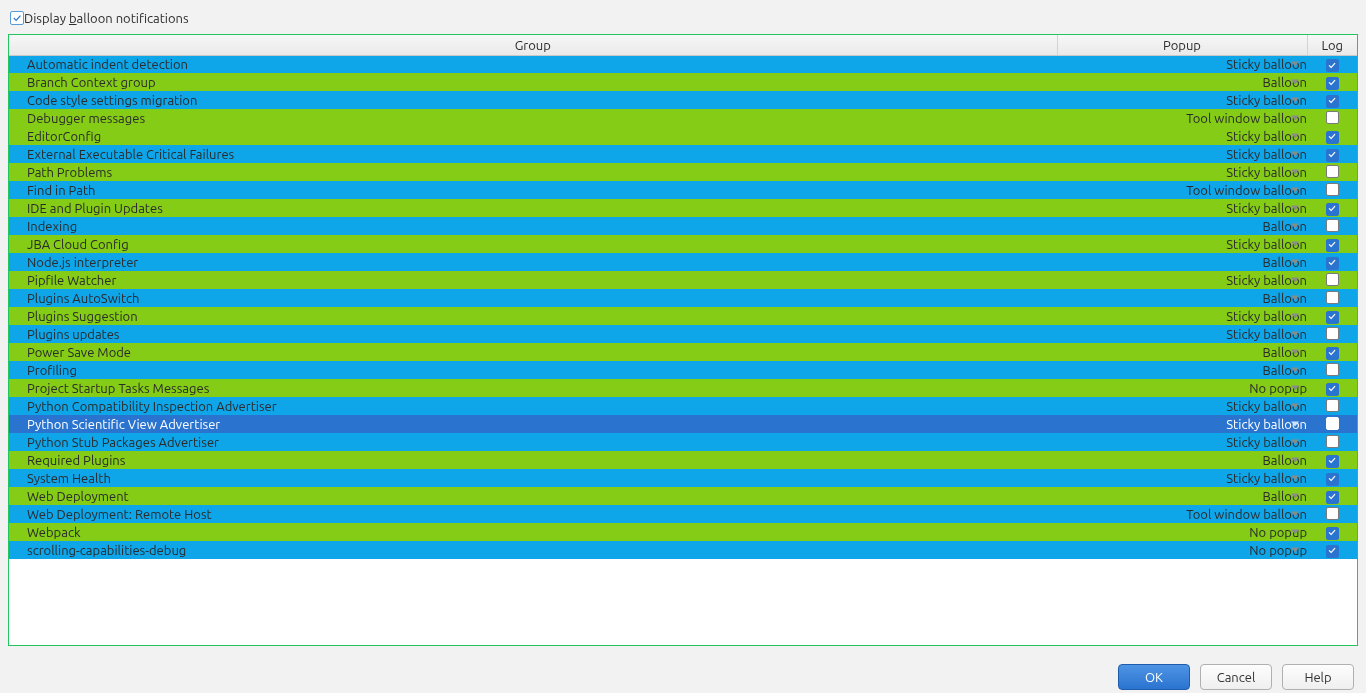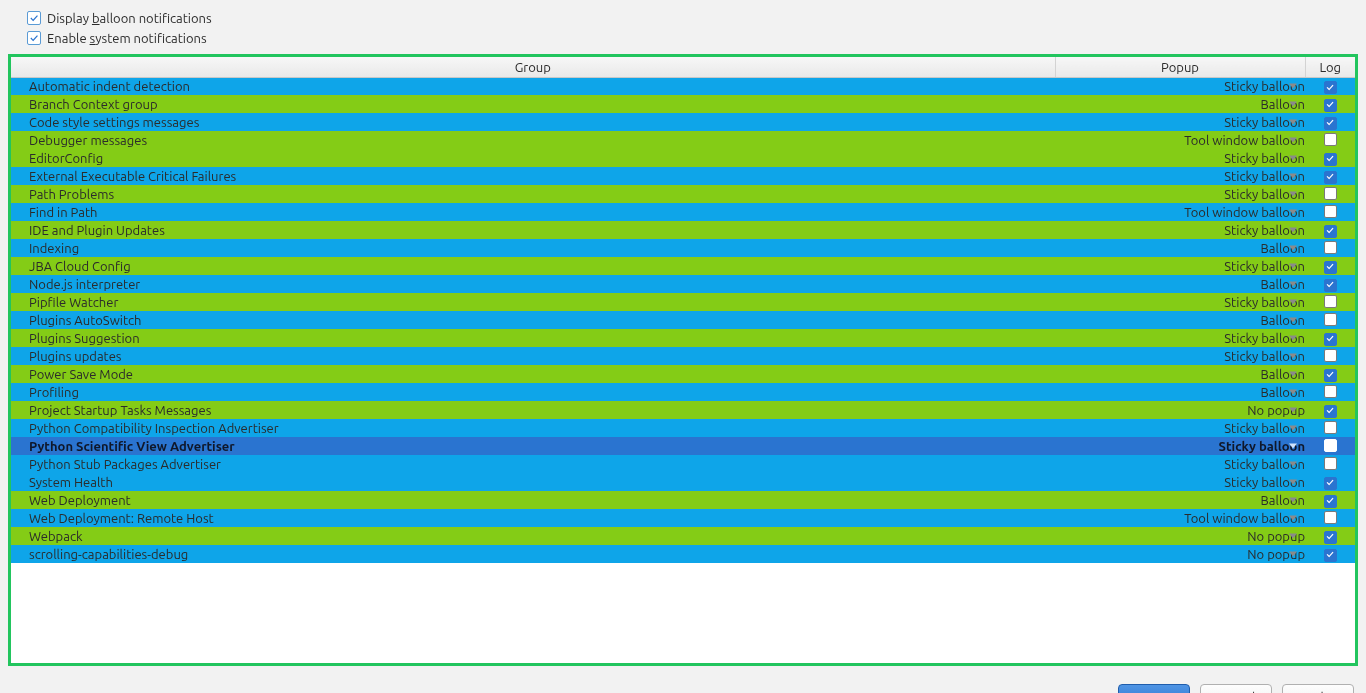--- a/index.html
+++ b/index.html
@@ -15,42 +15,40 @@
   .panel {
     background: #f2f2f2;
     padding: 6px 8px 0 8px;
   }
   .top-options {
     padding: 2px 0 6px 2px;
   }
   .opt-row {
     display: flex; align-items: center;
     line-height: 20px;
-    gap: 6px;
-    margin-left: 17px;
   }
   .cb {
     width: 14px; height: 14px;
     border: 1px solid #5b9bd5;
     border-radius: 2px;
     background: #fff;
     display: inline-flex; align-items: center; justify-content: center;
     cursor: pointer;
   }
   .cb.checked::after {
     content: "✓";
     color: #2a74d0;
     font-size: 11px;
     line-height: 1;
     font-weight: bold;
   }
   .mn { text-decoration: underline; }
 
   .table-wrap {
-    border: 3px solid #22c55e;
+    border: 1px solid #22c55e;
     background: #fff;
     height: 612px;
     overflow: hidden;
     position: relative;
   }
   table {
     width: 100%;
     border-collapse: collapse;
     table-layout: fixed;
   }
@@ -72,22 +70,21 @@
     padding: 0;
     height: 18px;
     vertical-align: middle;
     white-space: nowrap;
     overflow: hidden;
   }
   tbody tr.even td { background: #0ea5e9; }
   tbody tr.odd  td { background: #84cc16; }
   tbody tr.selected td {
     background: #2a74d0 !important;
-    color: #0f172a;
-    font-weight: bold;
+    color: #ffffff;
   }
   td.group { padding-left: 18px; }
   td.popup {
     position: relative;
     padding-left: 4px;
     text-align: right;
   }
   td.popup .caret {
     position: absolute;
     right: 8px; top: 50%;
@@ -149,24 +146,20 @@
   }
 </style>
 </head>
 <body>
 
 <div class="panel">
   <div class="top-options">
     <div class="opt-row">
       <span id="cb1" class="cb checked"></span>
       <span><span>Display </span><span class="mn">b</span><span>alloon notifications</span></span>
-    </div>
-    <div class="opt-row">
-      <span id="cb2" class="cb checked"></span>
-      <span><span>Enable </span><span class="mn">s</span><span>ystem notifications</span></span>
     </div>
   </div>
 
   <div class="table-wrap">
     <table>
       <colgroup>
         <col class="c-group">
           <col class="c-popup">
           <col class="c-log">
       </colgroup>
@@ -182,21 +175,21 @@
             <td class="group">Automatic indent detection</td>
             <td class="popup"><span>Sticky balloon</span><span class="caret"></span></td>
             <td class="log"><span class="cell-cb checked"></span></td>
           </tr>
           <tr class="odd">
             <td class="group">Branch Context group</td>
             <td class="popup"><span>Balloon</span><span class="caret"></span></td>
             <td class="log"><span class="cell-cb checked"></span></td>
           </tr>
           <tr class="even">
-            <td class="group">Code style settings messages</td>
+            <td class="group">Code style settings migration</td>
             <td class="popup"><span>Sticky balloon</span><span class="caret"></span></td>
             <td class="log"><span class="cell-cb checked"></span></td>
           </tr>
           <tr class="odd">
             <td class="group">Debugger messages</td>
             <td class="popup"><span>Tool window balloon</span><span class="caret"></span></td>
             <td class="log"><span class="cell-cb"></span></td>
           </tr>
           <tr class="odd">
             <td class="group">EditorConfig</td>
@@ -280,20 +273,25 @@
           </tr>
           <tr class="odd selected">
             <td class="group">Python Scientific View Advertiser</td>
             <td class="popup"><span>Sticky balloon</span><span class="caret"></span></td>
             <td class="log"><span class="cell-cb"></span></td>
           </tr>
           <tr class="even">
             <td class="group">Python Stub Packages Advertiser</td>
             <td class="popup"><span>Sticky balloon</span><span class="caret"></span></td>
             <td class="log"><span class="cell-cb"></span></td>
+          </tr>
+          <tr class="odd">
+            <td class="group">Required Plugins</td>
+            <td class="popup"><span>Balloon</span><span class="caret"></span></td>
+            <td class="log"><span class="cell-cb checked"></span></td>
           </tr>
           <tr class="even">
             <td class="group">System Health</td>
             <td class="popup"><span>Sticky balloon</span><span class="caret"></span></td>
             <td class="log"><span class="cell-cb checked"></span></td>
           </tr>
           <tr class="odd">
             <td class="group">Web Deployment</td>
             <td class="popup"><span>Balloon</span><span class="caret"></span></td>
             <td class="log"><span class="cell-cb checked"></span></td>

